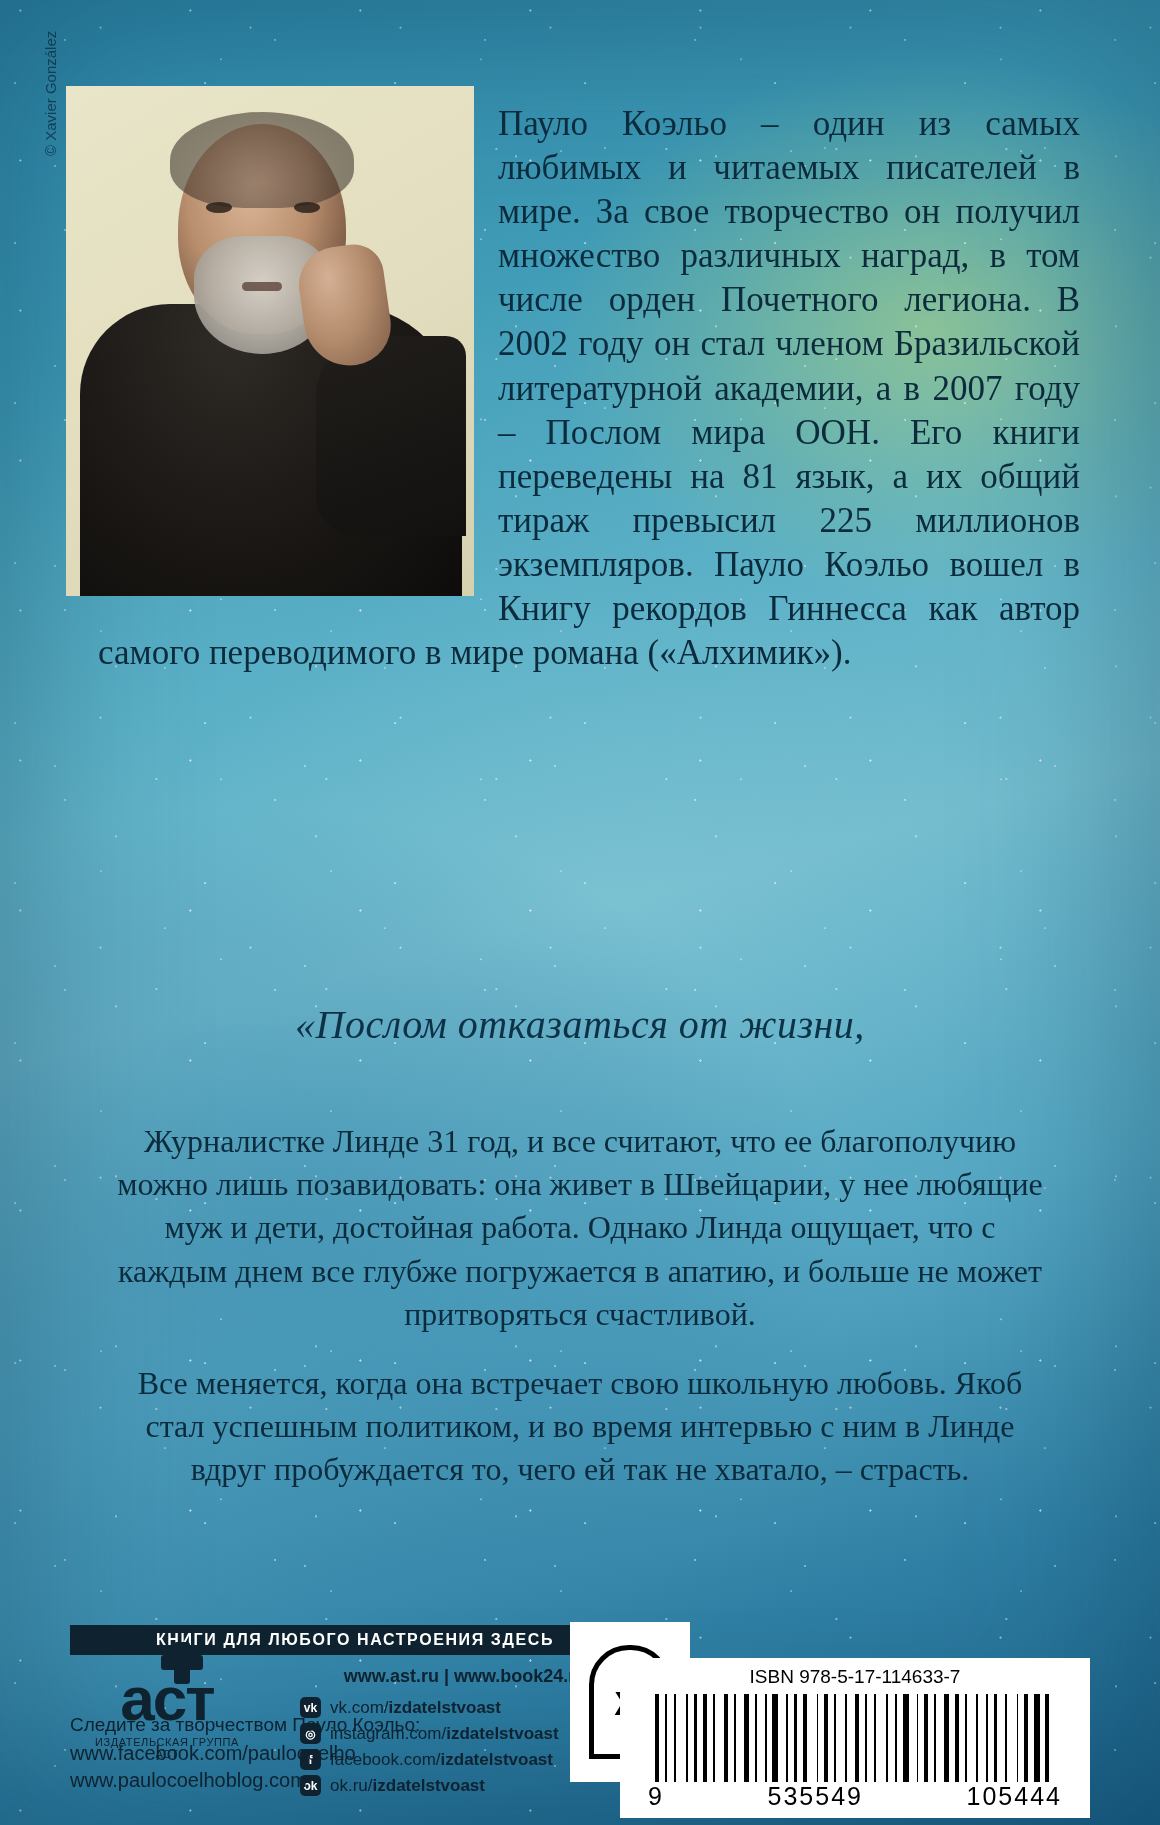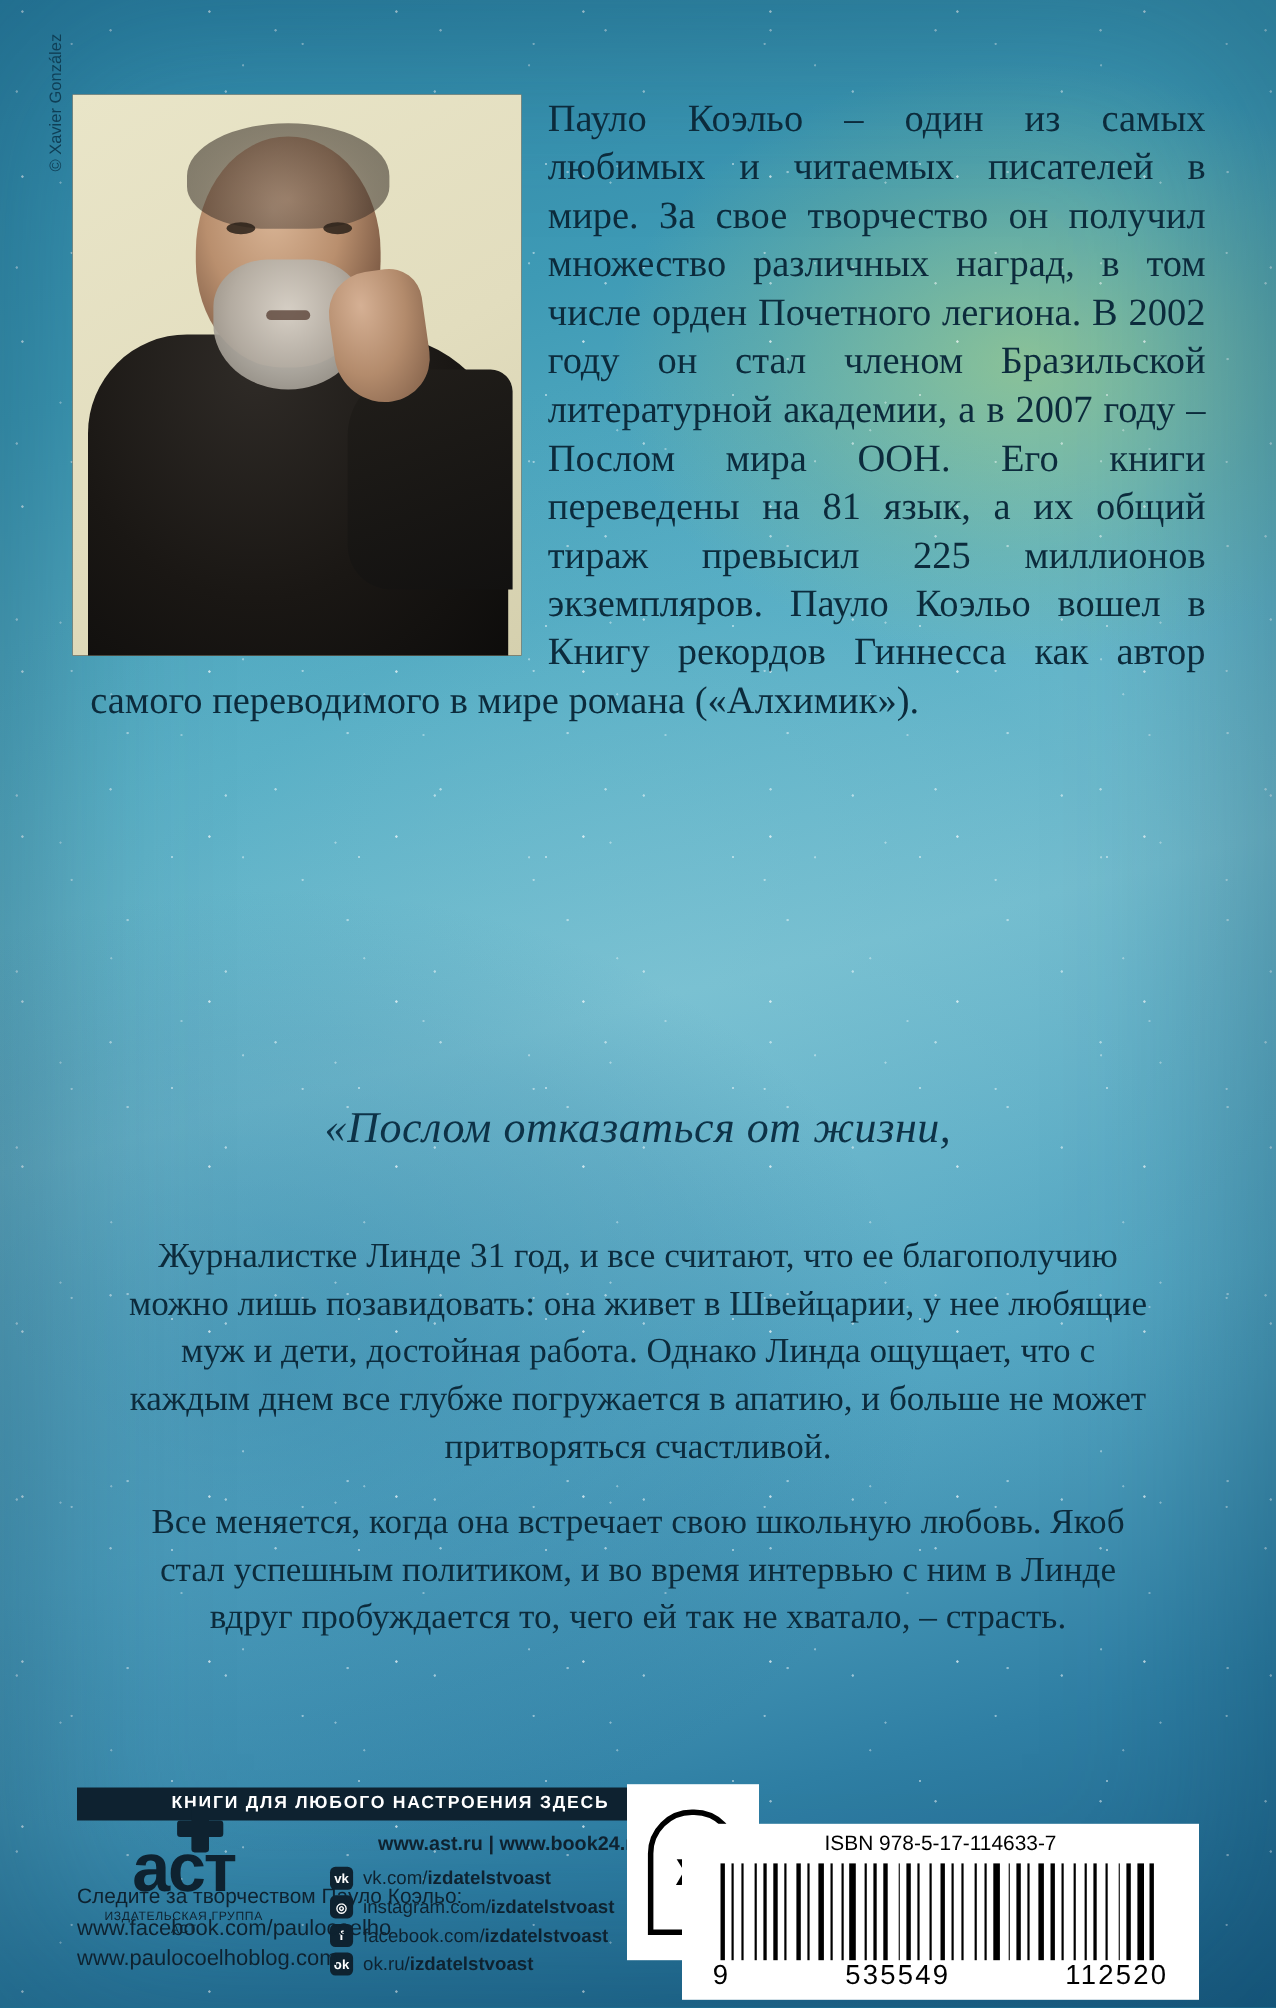--- a/index.html
+++ b/index.html
@@ -99,21 +99,21 @@
     position:absolute;left:-24px;top:70px;
     transform:rotate(-90deg);transform-origin:left top;
     font-family:"Liberation Sans", sans-serif;
     font-size:15px;color:#0f3e55;white-space:nowrap;
   }
   .author-text{
     font-size:35px;line-height:1.26;color:#0c2b3c;
     text-align:justify;
     font-family:"Liberation Serif", serif;
   }
-  .author-text p{margin:0;padding-left:16px;}
+  .author-text p{margin:16px;padding-left:16px;}
   
   .quote{
     position:absolute;left:90px;top:1000px;width:980px;
     text-align:center;
     font-family:"Liberation Serif", serif;
     font-style:italic;
     font-size:40px;line-height:1.25;
     color:#0d3247;
     letter-spacing:.5px;
   }
@@ -361,16 +361,16 @@
         <i style="width: 4px;"></i>
         <i style="width: 2px; background: transparent;"></i>
         <i style="width: 6px;"></i>
         <i style="width: 2px; background: transparent;"></i>
         <i style="width: 4px;"></i>
         <i style="width: 2px; background: transparent;"></i>
       </div>
     <div class="barnum">
       <span>9</span>
       <span>535549</span>
-      <span>112520</span>
+      <span>105444</span>
     </div>
   </div>
 </div>
 
 </body></html>

